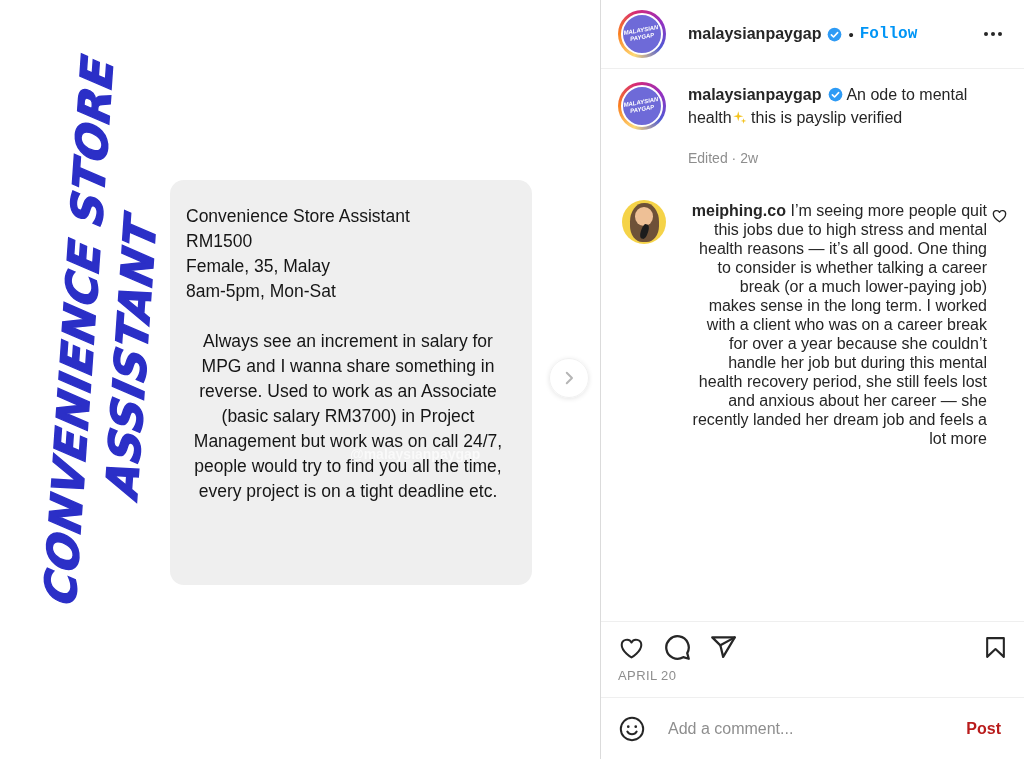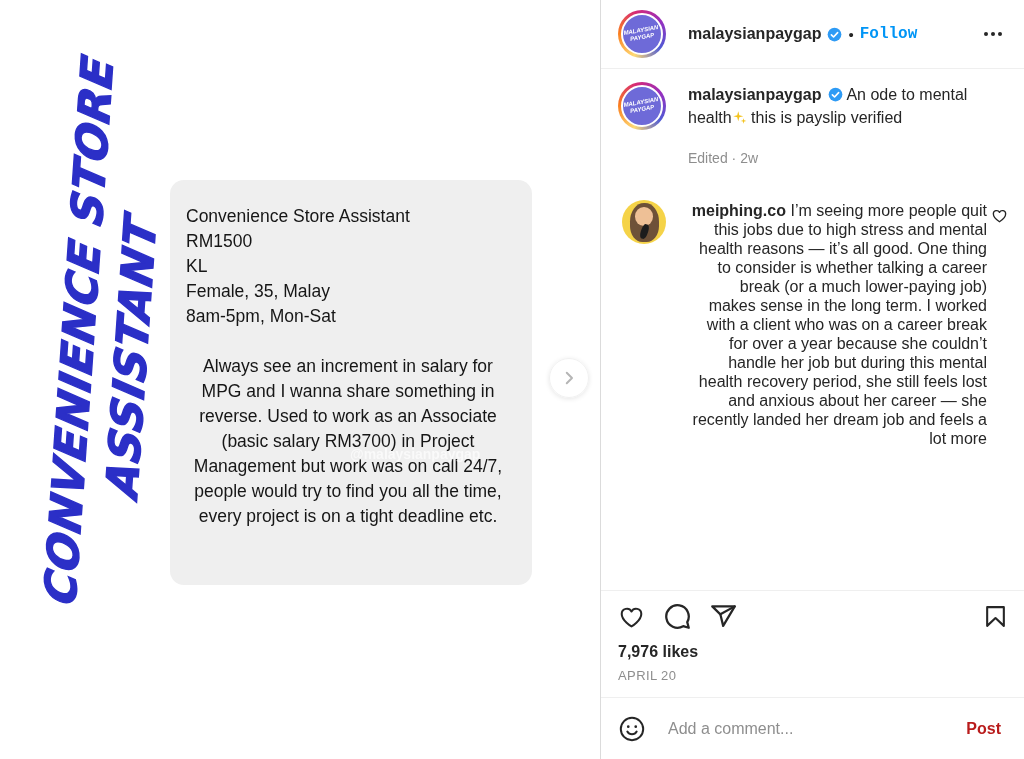--- a/index.html
+++ b/index.html
@@ -90,21 +90,20 @@
 <div class="app">
 
   <section class="media">
     <div class="vertical-title">
       <span>CONVENIENCE STORE</span>
       <span>ASSISTANT</span>
     </div>
     <div class="card">
       <span class="card-line">Convenience Store Assistant</span>
       <span class="card-line">RM1500</span>
-      <span class="card-line">KL</span>
       <span class="card-line">Female, 35, Malay</span>
       <span class="card-line">8am-5pm, Mon-Sat</span>
       <div class="card-body">Always see an increment in salary for MPG and I wanna share something in reverse. Used to work as an Associate (basic salary RM3700) in Project Management but work was on call 24/7, people would try to find you all the time, every project is on a tight deadline etc.</div>
     </div>
     <div class="watermark">@malaysianpaygap</div>
     <button class="next-btn">
       <svg class="ln" width="18" height="18" viewBox="0 0 24 24" style="stroke:#b5b5b5;stroke-width:2.6;">
         <polyline points="9 5 16 12 9 19"></polyline>
       </svg>
     </button>
@@ -197,21 +196,20 @@
             <line x1="22" y1="3" x2="9.218" y2="10.083"></line>
             <polygon points="11.698 20.334 22 3.001 2 3.001 9.218 10.084 11.698 20.334"></polygon>
           </svg>
         </button>
         <button class="icon-btn save-btn">
           <svg class="ln" width="25" height="27" viewBox="0 0 24 24" style="stroke-width:2;">
             <polygon points="20 21 12 13.44 4 21 4 3 20 3 20 21"></polygon>
           </svg>
         </button>
       </div>
-      <div class="likes">7,976 likes</div>
       <div class="date">APRIL 20</div>
     </div>
 
     <div class="composer">
       <button class="emoji-btn">
         <svg class="ln" width="28" height="28" viewBox="0 0 24 24" style="stroke-width:1.7;">
           <circle cx="12" cy="12" r="9.6"></circle>
           <circle cx="8.8" cy="10" r="1.15" fill="#262626" stroke="none"></circle>
           <circle cx="15.2" cy="10" r="1.15" fill="#262626" stroke="none"></circle>
           <path d="M8 14.2a4.6 4.6 0 0 0 8 0"></path>

